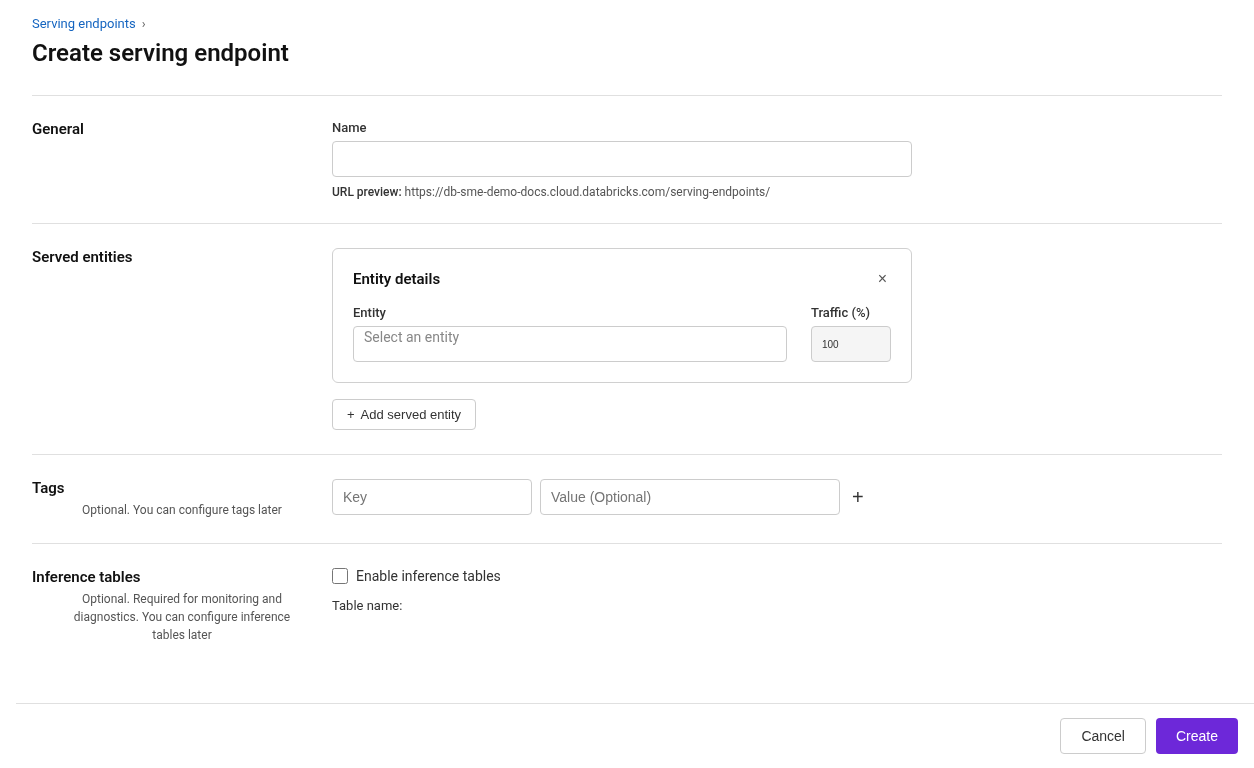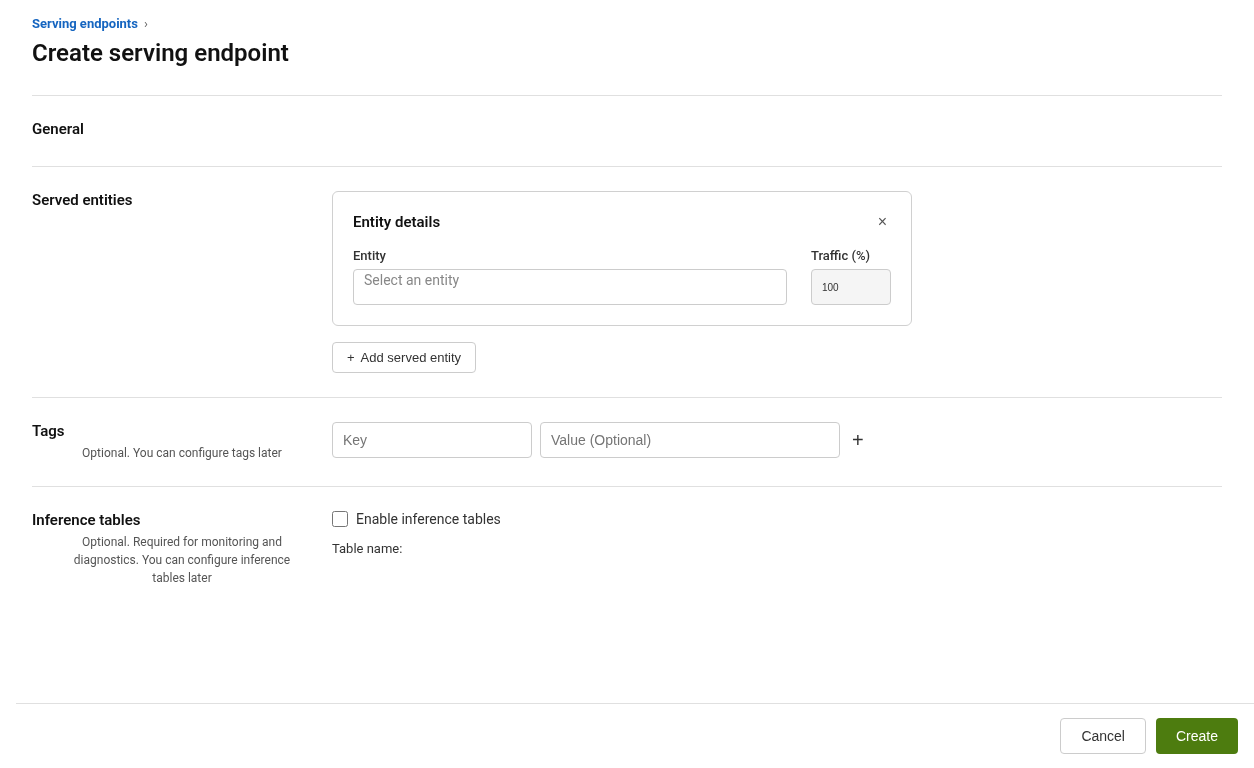--- a/index.html
+++ b/index.html
@@ -267,21 +267,21 @@
       background: #fff;
       font-size: 14px;
       cursor: pointer;
       color: #333;
     }
     .btn-create {
       height: 36px;
       padding: 0 20px;
       border: none;
       border-radius: 4px;
-      background: #4d7c0f;
+      background: #6d28d9;
       color: #fff;
       font-size: 14px;
       cursor: pointer;
       font-weight: 500;
     }
     .version-select-wrapper {
       position: relative;
     }
     .version-select-wrapper::after {
       content: '▾';
@@ -309,29 +309,37 @@
     .section-content-name {
       max-width: 580px;
     }
   </style>
 </head>
 <body>
 
 <div class="page-container">
 
   <div class="breadcrumb">
-    <span style="cursor:pointer;font-weight:bold;">Serving endpoints</span>
+    <span style="cursor:pointer;">Serving endpoints</span>
     <span style="color:#666;">›</span>
   </div>
 
   <h1 class="page-title">Create serving endpoint</h1>
 
   <div class="form-section">
     <div class="section-label">
       <div class="section-title">General</div>
+    </div>
+    <div class="section-content section-content-name">
+      <div class="field-label">Name</div>
+      <input class="text-input" type="text" placeholder="" style="">
+      <div class="url-preview">
+        <strong>URL preview:</strong>
+        <span>https://db-sme-demo-docs.cloud.databricks.com/serving-endpoints/</span>
+      </div>
     </div>
   </div>
 
   <div class="form-section">
     <div class="section-label">
       <div class="section-title">Served entities</div>
     </div>
     <div class="section-content">
 
       <div class="entity-card">

